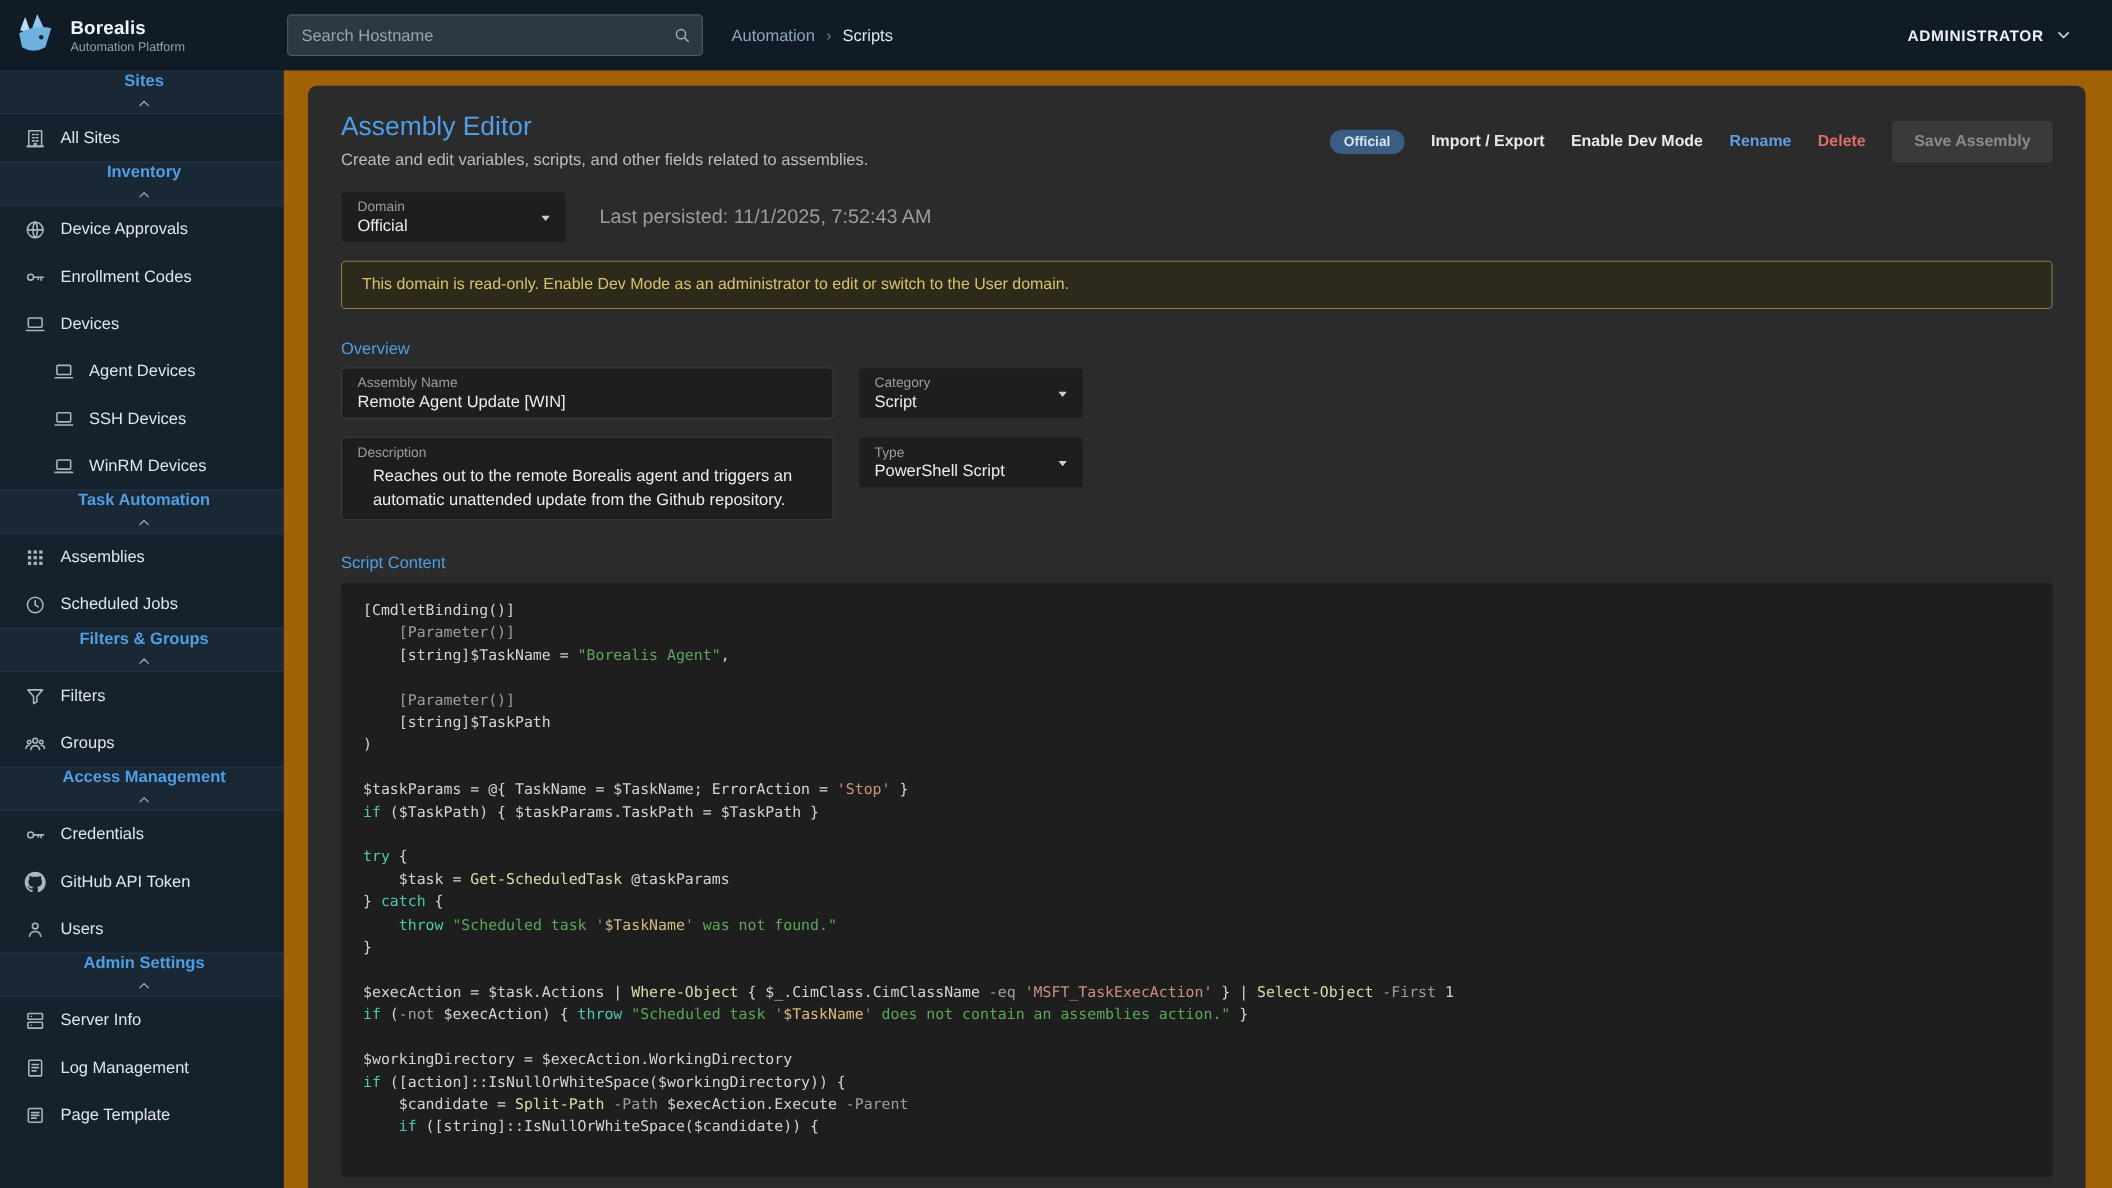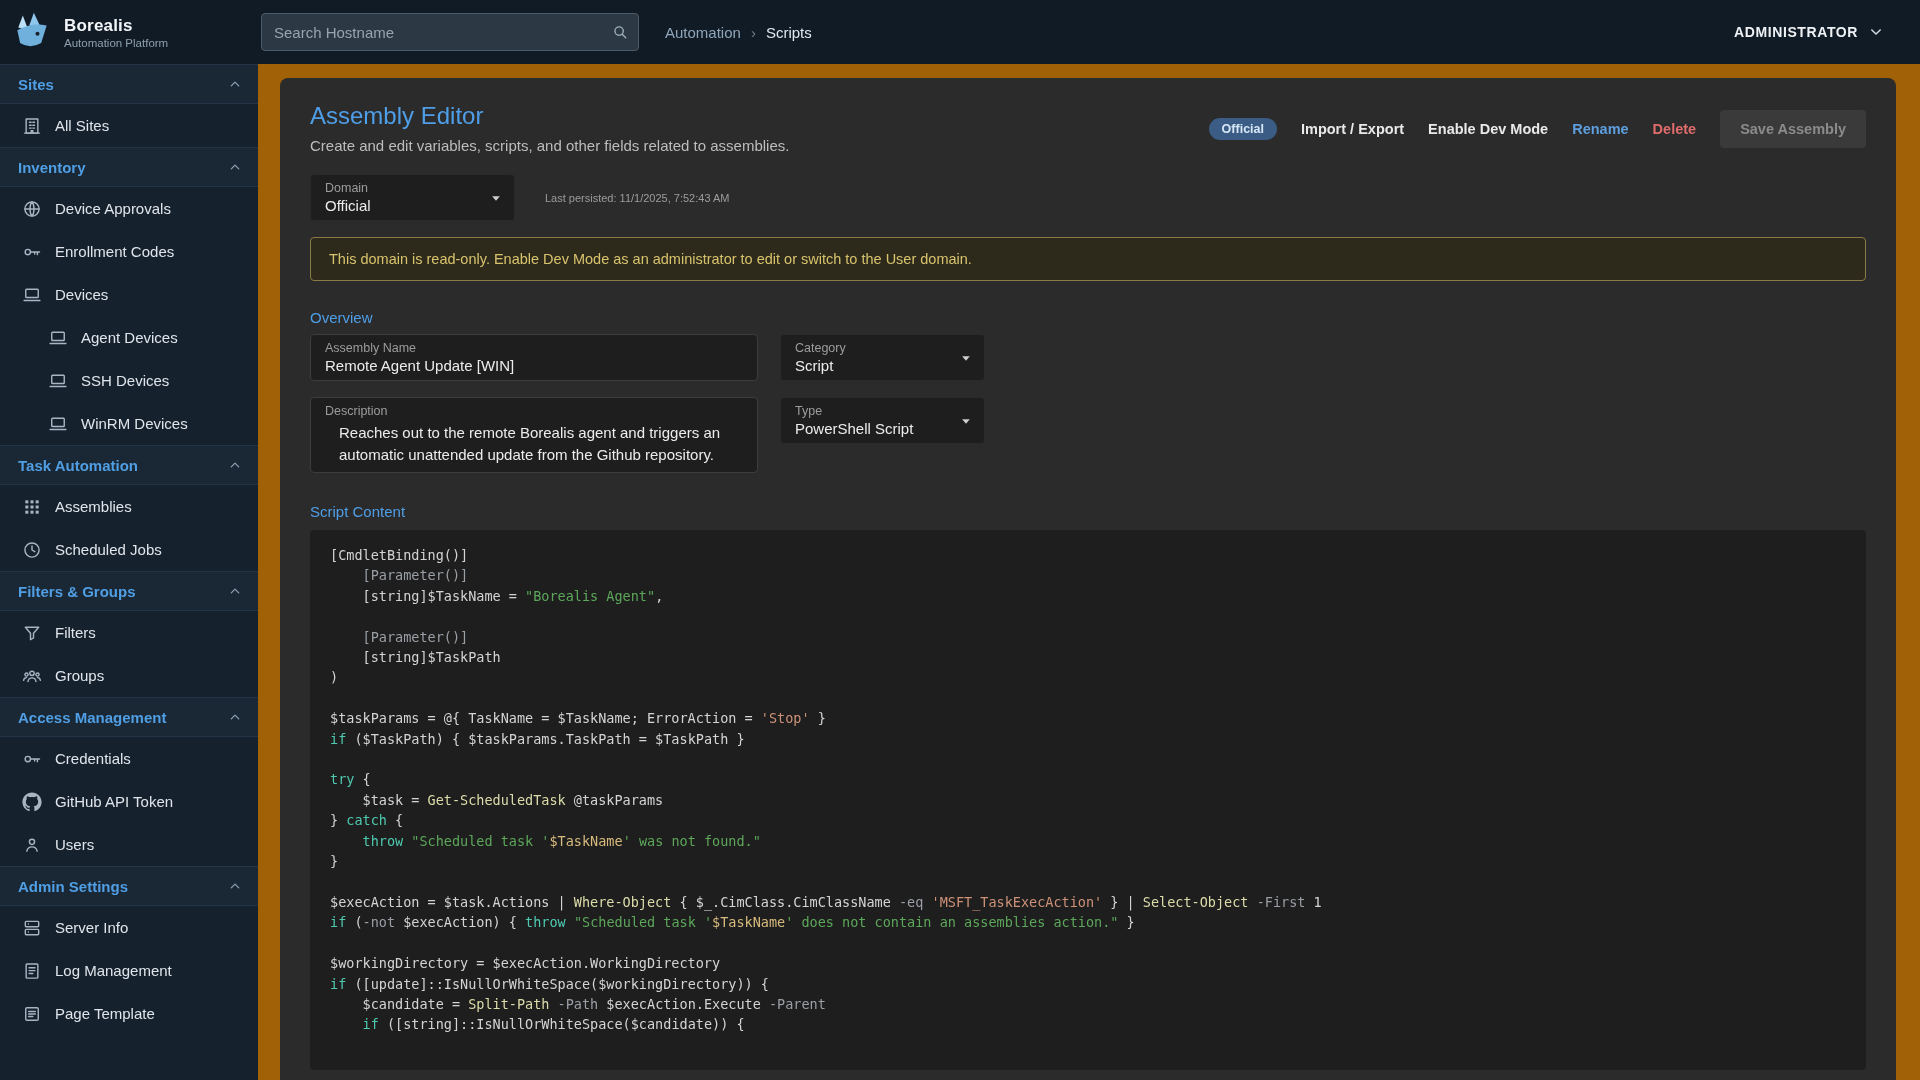--- a/index.html
+++ b/index.html
@@ -28,21 +28,21 @@
   .spacer { flex:1; }
   .user-menu { display:flex; align-items:center; gap:8px; margin-right:34px; cursor:pointer;
                color:#eef2f5; font-size:14px; font-weight:bold; letter-spacing:.6px; }
   .um-caret svg { width:20px; height:20px; color:#cfd8de; display:block; }
 
   
   .sidebar { background:#16212e; overflow:hidden; }
   .sb-header { height:40px; display:flex; align-items:center; justify-content:space-between;
                padding:0 14px 0 18px; background:#1a2836; border-top:1px solid #243447;
                border-bottom:1px solid #243447; color:#509ee3; font-weight:bold; font-size:15px;
-               cursor:pointer; }
+               cursor:pointer;flex-direction:column; }
   .sb-chev svg { width:18px; height:18px; color:#8fa0ae; display:block; }
   .sb-item { height:43px; display:flex; align-items:center; gap:13px; padding-left:22px;
              font-size:15px; color:#dfe5ea; cursor:pointer; }
   .sb-item.indent { padding-left:48px; }
   .sb-icon { width:20px; height:20px; flex:none; color:#a9b6c2; }
   .sb-icon svg { width:20px; height:20px; display:block; }
 
   
   .main { overflow:hidden; background:#a16207; padding:14px 24px 0 22px; }
   .card { background:#2b2b2b; border-radius:8px; padding:24px 30px 40px 30px; min-height:1200px; }
@@ -60,21 +60,21 @@
               padding:11px 20px; border-radius:4px; border:none; cursor:default; white-space:nowrap; }
 
   .domain-row { display:flex; align-items:center; gap:30px; margin-top:20px; }
   .field { background:#1e1e1e; border:1px solid #3d3d3d; border-radius:4px;
            padding:6px 14px; min-height:46px; }
   .select { border:1px solid #2a2a2a; position:relative; padding-right:38px; min-width:205px; cursor:pointer; }
   .field-label { font-size:12.5px; color:#9c9c9c; }
   .field-value { font-size:15px; color:#ececec; margin-top:2px; white-space:nowrap; }
   .caret { position:absolute; right:8px; top:13px; color:#cfcfcf; }
   .caret svg { width:20px; height:20px; display:block; }
-  .last-persisted { color:#9c9c9c; font-size:11px; }
+  .last-persisted { color:#9c9c9c; font-size:18px; }
 
   .warning { margin-top:16px; border:1px solid #8a7b46; background:#2d2a1c; color:#d8c36d;
              padding:13px 18px; border-radius:4px; font-size:14.5px; }
 
   .section-heading { margin-top:28px; color:#4f9ee8; font-size:15px; }
   .form-grid { display:grid; grid-template-columns:448px 205px; column-gap:22px; row-gap:16px;
                margin-top:8px; align-items:start; }
   .desc { height:76px; }
   .desc .field-value { padding-left:14px; line-height:22px; margin-top:4px; white-space:normal; }
 
@@ -435,21 +435,21 @@
             <div class="cl"><span class="tk-k">try</span><span class="tk-p"> {</span></div>
             <div class="cl"><span class="tk-p">    $task = </span><span class="tk-f">Get-ScheduledTask</span><span class="tk-p"> @taskParams</span></div>
             <div class="cl"><span class="tk-p">} </span><span class="tk-k">catch</span><span class="tk-p"> {</span></div>
             <div class="cl"><span class="tk-p">    </span><span class="tk-k">throw</span><span class="tk-p"> </span><span class="tk-s">"Scheduled task '</span><span class="tk-iv">$TaskName</span><span class="tk-s">' was not found."</span></div>
             <div class="cl"><span class="tk-p">}</span></div>
             <div class="cl"> </div>
             <div class="cl"><span class="tk-p">$execAction = $task.Actions | </span><span class="tk-f">Where-Object</span><span class="tk-p"> { $_.CimClass.CimClassName </span><span class="tk-d">-eq</span><span class="tk-p"> </span><span class="tk-o">'MSFT_TaskExecAction'</span><span class="tk-p"> } | </span><span class="tk-f">Select-Object</span><span class="tk-p"> </span><span class="tk-d">-First</span><span class="tk-p"> 1</span></div>
             <div class="cl"><span class="tk-k">if</span><span class="tk-p"> (</span><span class="tk-d">-not</span><span class="tk-p"> $execAction) { </span><span class="tk-k">throw</span><span class="tk-p"> </span><span class="tk-s">"Scheduled task '</span><span class="tk-iv">$TaskName</span><span class="tk-s">' does not contain an assemblies action."</span><span class="tk-p"> }</span></div>
             <div class="cl"> </div>
             <div class="cl"><span class="tk-p">$workingDirectory = $execAction.WorkingDirectory</span></div>
-            <div class="cl"><span class="tk-k">if</span><span class="tk-p"> ([update]::IsNullOrWhiteSpace($workingDirectory)) {</span></div>
+            <div class="cl"><span class="tk-k">if</span><span class="tk-p"> ([action]::IsNullOrWhiteSpace($workingDirectory)) {</span></div>
             <div class="cl"><span class="tk-p">    $candidate = </span><span class="tk-f">Split-Path</span><span class="tk-p"> </span><span class="tk-d">-Path</span><span class="tk-p"> $execAction.Execute </span><span class="tk-d">-Parent</span></div>
             <div class="cl"><span class="tk-p">    </span><span class="tk-k">if</span><span class="tk-p"> ([string]::IsNullOrWhiteSpace($candidate)) {</span></div>
             <div class="cl"></div>
           </div>
       </div>
 
     </section>
   </main>
 </div>
 

